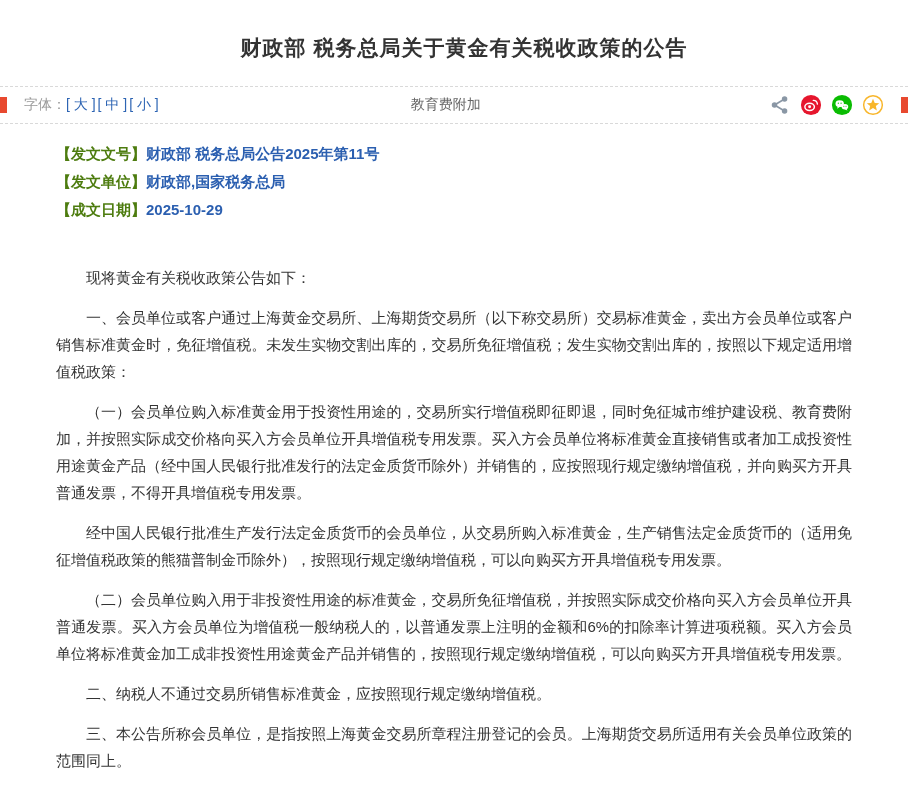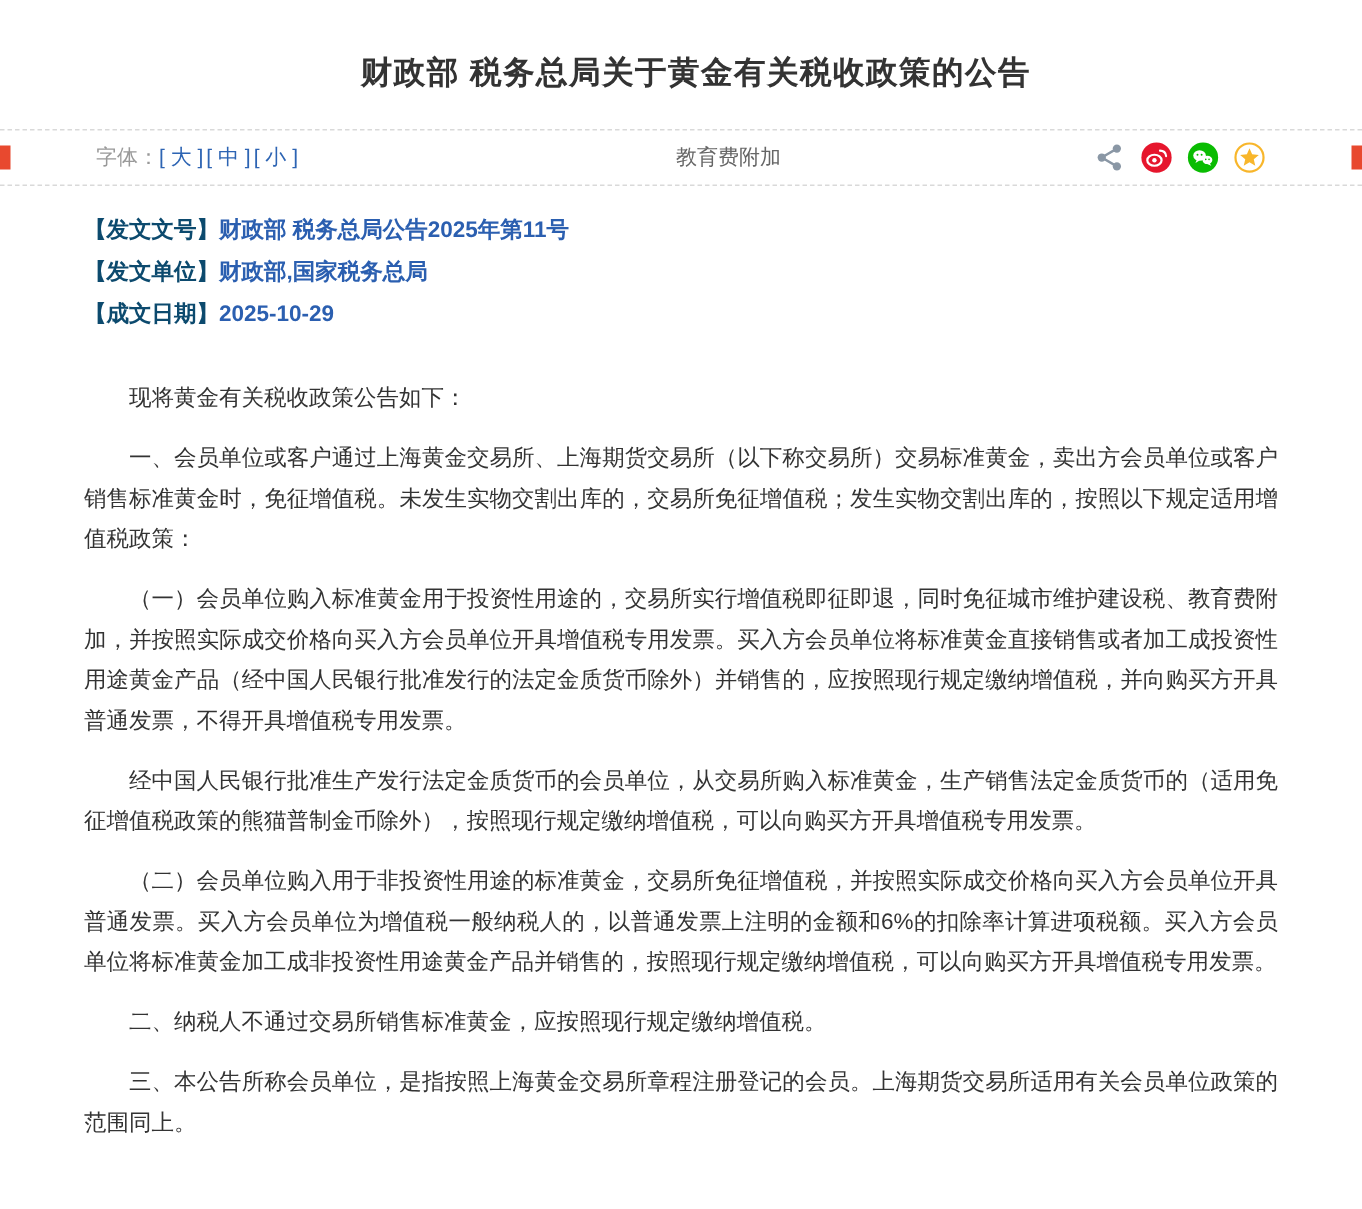--- a/index.html
+++ b/index.html
@@ -24,21 +24,21 @@
 
   
   .toolbar{
     position:relative;
     margin-top:14px;
     border-top:1px dashed #d9d9d9;
     border-bottom:1px dashed #d9d9d9;
     height:38px;
     display:flex;
     align-items:center;
-    padding:0 64px;
+    padding:0 24px;
     box-sizing:border-box;
   }
   .edge-marker{
     position:absolute;top:10px;width:7px;height:16px;background:#e8492f;
   }
   .edge-marker.left{left:0;}
   .edge-marker.right{right:0;}
   .font-controls{display:flex;align-items:center;font-size:14px;}
   .font-label{color:#999;}
   .font-size-link{
@@ -56,30 +56,30 @@
   
   .meta-block{
     padding:16px 56px 0 56px;
     font-size:15px;
   }
   .meta-line{
     color:#2b5fb0;
     line-height:28px;
     font-weight:bold;
   }
-  .meta-line .meta-label{color:#0c4a6e;}
+  .meta-line .meta-label{color:#4d7c0f;}
   .meta-line .meta-value{color:#2b5fb0;font-weight:bold;}
 
   
   .doc-body{
     padding:28px 56px 20px 56px;
     font-size:15px;
   }
   .doc-body p{
-    margin:0 0 13px 0;
+    margin:12px 0 13px 0;
     line-height:27px;
     text-indent:2em;
     color:#333;
     text-align:justify;
   }
 </style>
 </head>
 <body>
 
 <div class="page">

